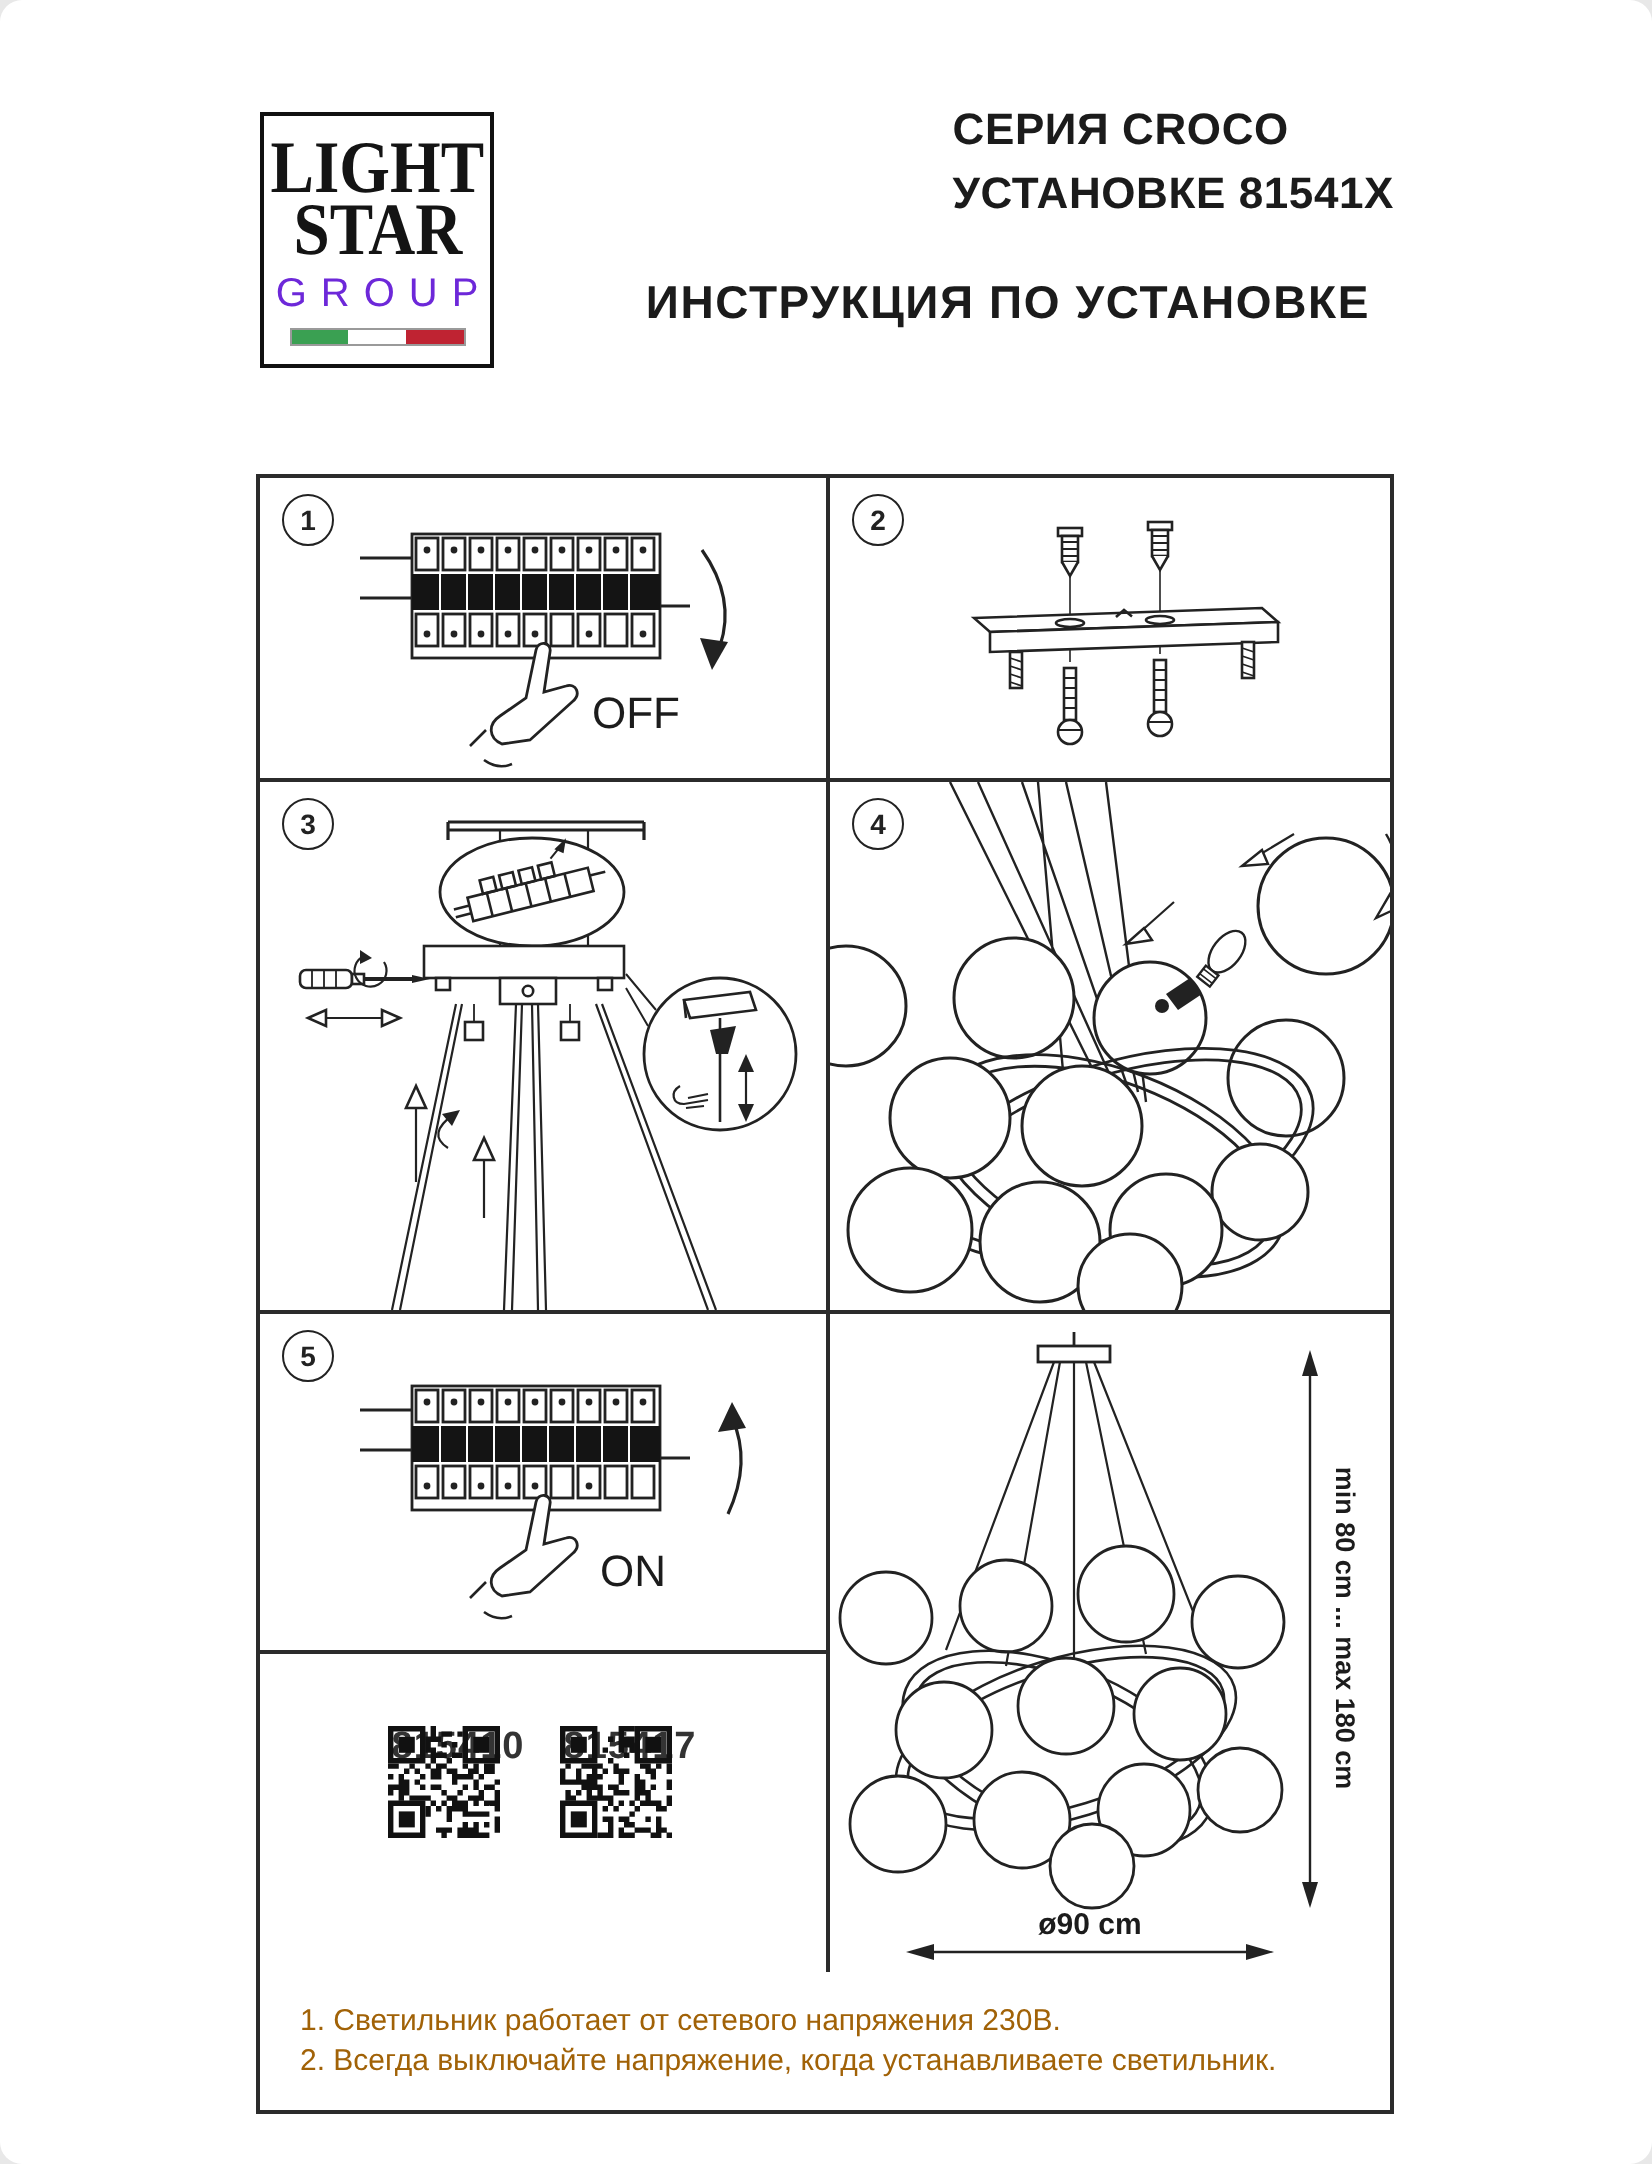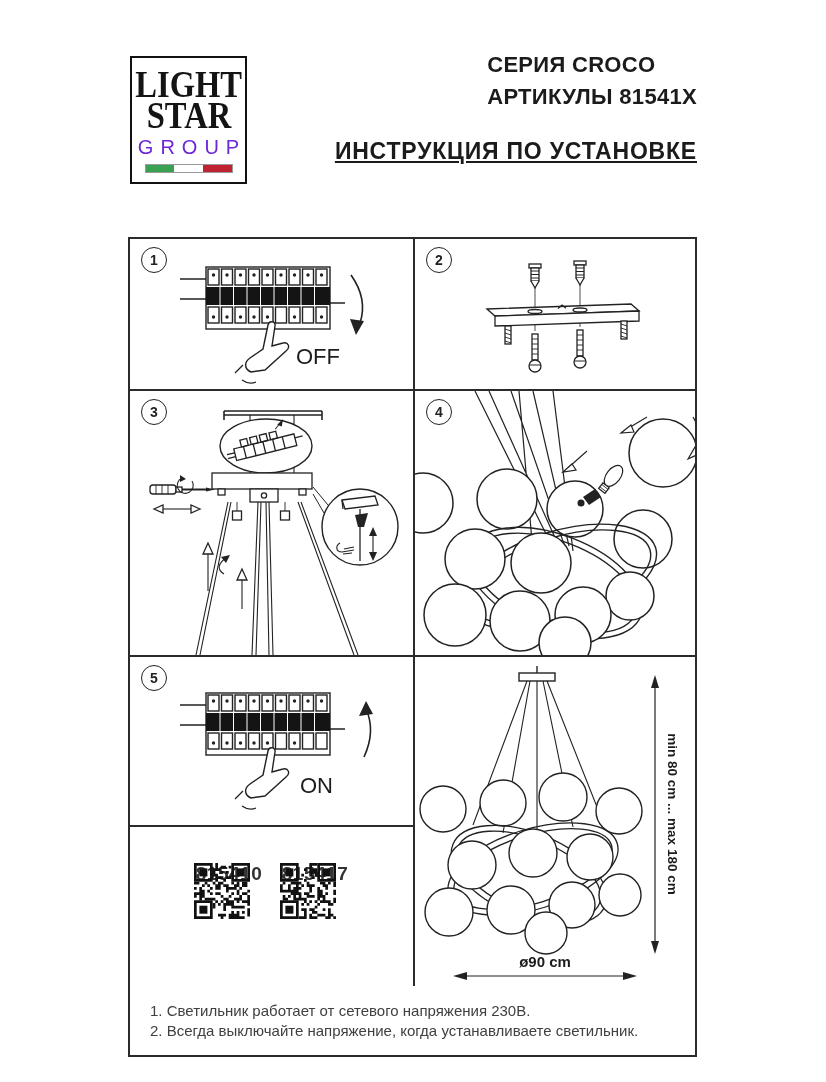--- a/index.html
+++ b/index.html
@@ -1,32 +1,32 @@
 <!DOCTYPE html>
 <html><head>
 <meta charset="utf-8">
 <style>
   html,body{margin:0;padding:0;background:#e8e8e8;}
   .sheet{position:relative;width:826px;height:1082px;background:#ffffff;margin:0 auto;
-         font-family:"Liberation Sans",sans-serif;color:#1c1c1c;overflow:hidden;}
+         font-family:"Liberation Sans",sans-serif;color:#1c1c1c;overflow:hidden;border-radius:11px;}
   
   .logo-box{position:absolute;left:130px;top:56px;width:117px;height:128px;
             border:2.5px solid #111;box-sizing:border-box;background:#fff;
             display:flex;flex-direction:column;align-items:center;padding-top:11px;}
   .logo-word{font-family:"Liberation Serif",serif;font-weight:bold;font-size:37px;
              line-height:31px;color:#141414;transform:scaleX(.88);letter-spacing:0;}
   .logo-group{font-size:20px;letter-spacing:7px;padding-left:7px;color:#6d28d9;margin-top:5px;}
   .logo-flag{width:88px;height:9px;margin-top:5px;border:1px solid #9a9a9a;
              box-sizing:border-box;display:flex;}
   .logo-flag span{flex:1;}
   .flag-green{background:#3aa052;} .flag-white{background:#ffffff;} .flag-red{background:#bf2332;}
   .hdr-series{position:absolute;right:129px;top:49px;font-weight:bold;
               font-size:22px;line-height:32px;letter-spacing:.3px;color:#1b1b1b;}
-  .hdr-instr{position:absolute;right:129px;top:138px;text-align:right;font-weight:bold;
-             font-size:23px;line-height:27px;letter-spacing:.8px;color:#1b1b1b;text-decoration:underline;}
+  .hdr-instr{position:absolute;right:141px;top:138px;text-align:right;font-weight:bold;
+             font-size:23px;line-height:27px;letter-spacing:.8px;color:#1b1b1b;}
   
   .grid{position:absolute;left:128px;top:237px;width:569px;height:751px;
         border:2px solid #2b2b2b;box-sizing:border-box;background:#fff;}
   .vline{position:absolute;left:283px;top:0;width:2px;height:100%;background:#2b2b2b;}
   .hline1{position:absolute;left:0;top:150px;width:100%;height:2px;background:#2b2b2b;}
   .hline2{position:absolute;left:0;top:416px;width:100%;height:2px;background:#2b2b2b;}
   .hline3{position:absolute;left:0;top:586px;width:285px;height:2px;background:#2b2b2b;}
   .cell{position:absolute;overflow:hidden;}
   .cell1{left:0;top:0;width:283px;height:150px;}
   .cell2{left:285px;top:0;width:280px;height:150px;}
@@ -43,41 +43,41 @@
   .svg-label{font-size:22px;}
   .dim-label{font-size:13.5px;font-weight:bold;}
   .dia-label{font-size:15px;font-weight:bold;}
   
   .qr-item{position:absolute;width:70px;text-align:center;}
   .qr-item .code{font-size:19px;font-weight:bold;color:#333;margin-bottom:7px;letter-spacing:.5px;}
   .qr-left{left:64px;top:36px;} .qr-right{left:150px;top:36px;}
   
   .notes{position:absolute;left:128px;top:986px;width:569px;height:71px;border:2px solid #2b2b2b;
          border-top:none;box-sizing:border-box;padding:15px 10px 0 20px;
-         font-size:15px;line-height:19.5px;color:#404040;background:#fff;}
+         font-size:15px;line-height:19.5px;color:#a16207;background:#fff;}
 </style>
 </head>
 <body>
 
 <div class="sheet">
 
   <div class="logo-box">
     <div class="logo-word">LIGHT</div>
     <div class="logo-word">STAR</div>
     <div class="logo-group">GROUP</div>
     <div class="logo-flag">
       <span class="flag-green"></span>
         <span class="flag-white"></span>
         <span class="flag-red"></span>
     </div>
   </div>
 
   <div class="hdr-series">
     <div>СЕРИЯ CROCO</div>
-    <div>АРТИКУЛЫ 81541X</div>
+    <div>УСТАНОВКЕ 81541X</div>
   </div>
   <div class="hdr-instr">
     <div>ИНСТРУКЦИЯ ПО УСТАНОВКЕ</div>
   </div>
 
   <div class="grid">
     <div class="vline"></div>
     <div class="hline1"></div>
     <div class="hline2"></div>
     <div class="hline3"></div>

